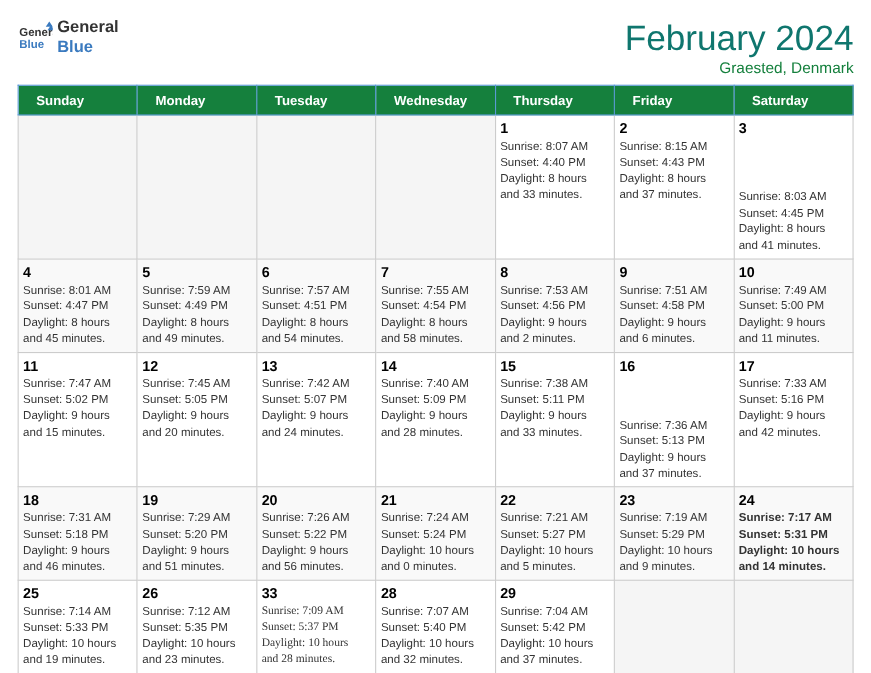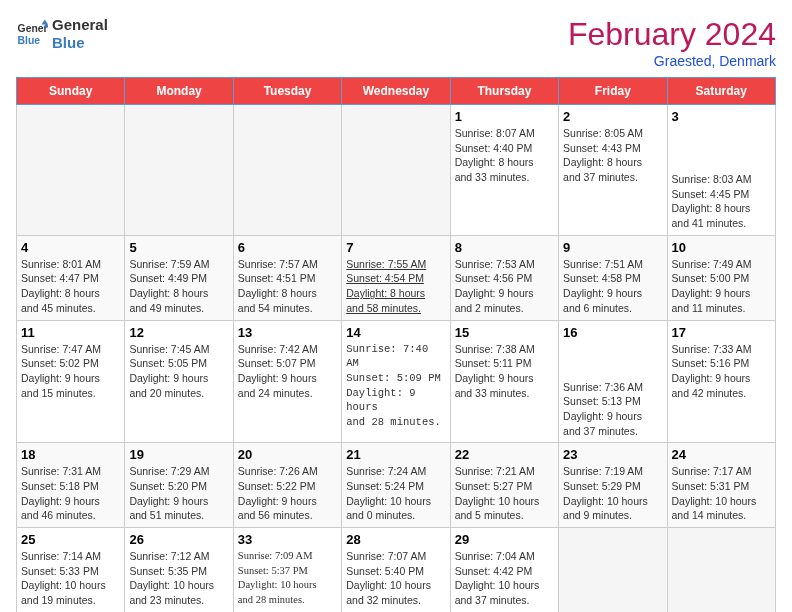--- a/index.html
+++ b/index.html
@@ -24,37 +24,37 @@
     .logo-icon {
       width: 32px;
       height: 32px;
     }
     .title-area {
       text-align: right;
     }
     .title-area h1 {
       font-size: 32px;
       font-weight: normal;
-      color: #be185d;
+      color: #0f766e;
     }
     .title-area h2 {
       font-size: 14px;
       font-weight: normal;
-      color: #1d4ed8;
+      color: #15803d;
     }
     table {
       width: 100%;
       border-collapse: collapse;
       font-size: 11px;
     }
     thead tr th {
-      background-color: #ef4444;
+      background-color: #15803d;
       color: #fff;
-      padding: 6px 0;
-      text-align: center;
+      padding: 6px 16px;
+      text-align: left;
       font-size: 12px;
       font-weight: bold;
       border: 1px solid #5a9ad5;
     }
     tbody tr td {
       border: 1px solid #ccc;
       padding: 4px;
       vertical-align: top;
       width: 108px;
       min-height: 80px;
@@ -119,21 +119,21 @@
         <td class="empty-cell"></td>
         <td>
           <div class="day-number">1</div>
           <div class="day-info" style="white-space: pre-line;">Sunrise: 8:07 AM
 Sunset: 4:40 PM
 Daylight: 8 hours
 and 33 minutes.</div>
         </td>
         <td>
           <div class="day-number">2</div>
-          <div class="day-info" style="white-space: pre-line;">Sunrise: 8:05 AM
+          <div class="day-info" style="white-space: pre-line;">Sunrise: 8:15 AM
 Sunset: 4:43 PM
 Daylight: 8 hours
 and 37 minutes.</div>
         </td>
         <td>
           <div class="day-number">3</div>
           <div class="day-info" style="white-space: pre-line; margin-top: 48px;">Sunrise: 8:03 AM
 Sunset: 4:45 PM
 Daylight: 8 hours
 and 41 minutes.</div>
@@ -156,21 +156,21 @@
         </td>
         <td>
           <div class="day-number">6</div>
           <div class="day-info" style="white-space: pre-line;">Sunrise: 7:57 AM
 Sunset: 4:51 PM
 Daylight: 8 hours
 and 54 minutes.</div>
         </td>
         <td>
           <div class="day-number">7</div>
-          <div class="day-info" style="white-space: pre-line; text-decoration: underline;">Sunrise: 7:55 AM
+          <div class="day-info" style="white-space: pre-line;">Sunrise: 7:55 AM
 Sunset: 4:54 PM
 Daylight: 8 hours
 and 58 minutes.</div>
         </td>
         <td>
           <div class="day-number">8</div>
           <div class="day-info" style="white-space: pre-line;">Sunrise: 7:53 AM
 Sunset: 4:56 PM
 Daylight: 9 hours
 and 2 minutes.</div>
@@ -207,21 +207,21 @@
         </td>
         <td>
           <div class="day-number">13</div>
           <div class="day-info" style="white-space: pre-line;">Sunrise: 7:42 AM
 Sunset: 5:07 PM
 Daylight: 9 hours
 and 24 minutes.</div>
         </td>
         <td>
           <div class="day-number">14</div>
-          <div class="day-info" style="white-space: pre-line; font-family: Liberation Mono, monospace;">Sunrise: 7:40 AM
+          <div class="day-info" style="white-space: pre-line;">Sunrise: 7:40 AM
 Sunset: 5:09 PM
 Daylight: 9 hours
 and 28 minutes.</div>
         </td>
         <td>
           <div class="day-number">15</div>
           <div class="day-info" style="white-space: pre-line;">Sunrise: 7:38 AM
 Sunset: 5:11 PM
 Daylight: 9 hours
 and 33 minutes.</div>
@@ -279,21 +279,21 @@
         </td>
         <td>
           <div class="day-number">23</div>
           <div class="day-info" style="white-space: pre-line;">Sunrise: 7:19 AM
 Sunset: 5:29 PM
 Daylight: 10 hours
 and 9 minutes.</div>
         </td>
         <td>
           <div class="day-number">24</div>
-          <div class="day-info" style="white-space: pre-line;">Sunrise: 7:17 AM
+          <div class="day-info" style="white-space: pre-line; font-weight: bold;">Sunrise: 7:17 AM
 Sunset: 5:31 PM
 Daylight: 10 hours
 and 14 minutes.</div>
         </td>
       </tr>
       <tr>
         <td>
           <div class="day-number">25</div>
           <div class="day-info" style="white-space: pre-line;">Sunrise: 7:14 AM
 Sunset: 5:33 PM
@@ -317,21 +317,21 @@
         <td>
           <div class="day-number">28</div>
           <div class="day-info" style="white-space: pre-line;">Sunrise: 7:07 AM
 Sunset: 5:40 PM
 Daylight: 10 hours
 and 32 minutes.</div>
         </td>
         <td>
           <div class="day-number">29</div>
           <div class="day-info" style="white-space: pre-line;">Sunrise: 7:04 AM
-Sunset: 4:42 PM
+Sunset: 5:42 PM
 Daylight: 10 hours
 and 37 minutes.</div>
         </td>
         <td class="empty-cell"></td>
         <td class="empty-cell"></td>
       </tr>
     </tbody>
 </table>
 
 </body></html>

